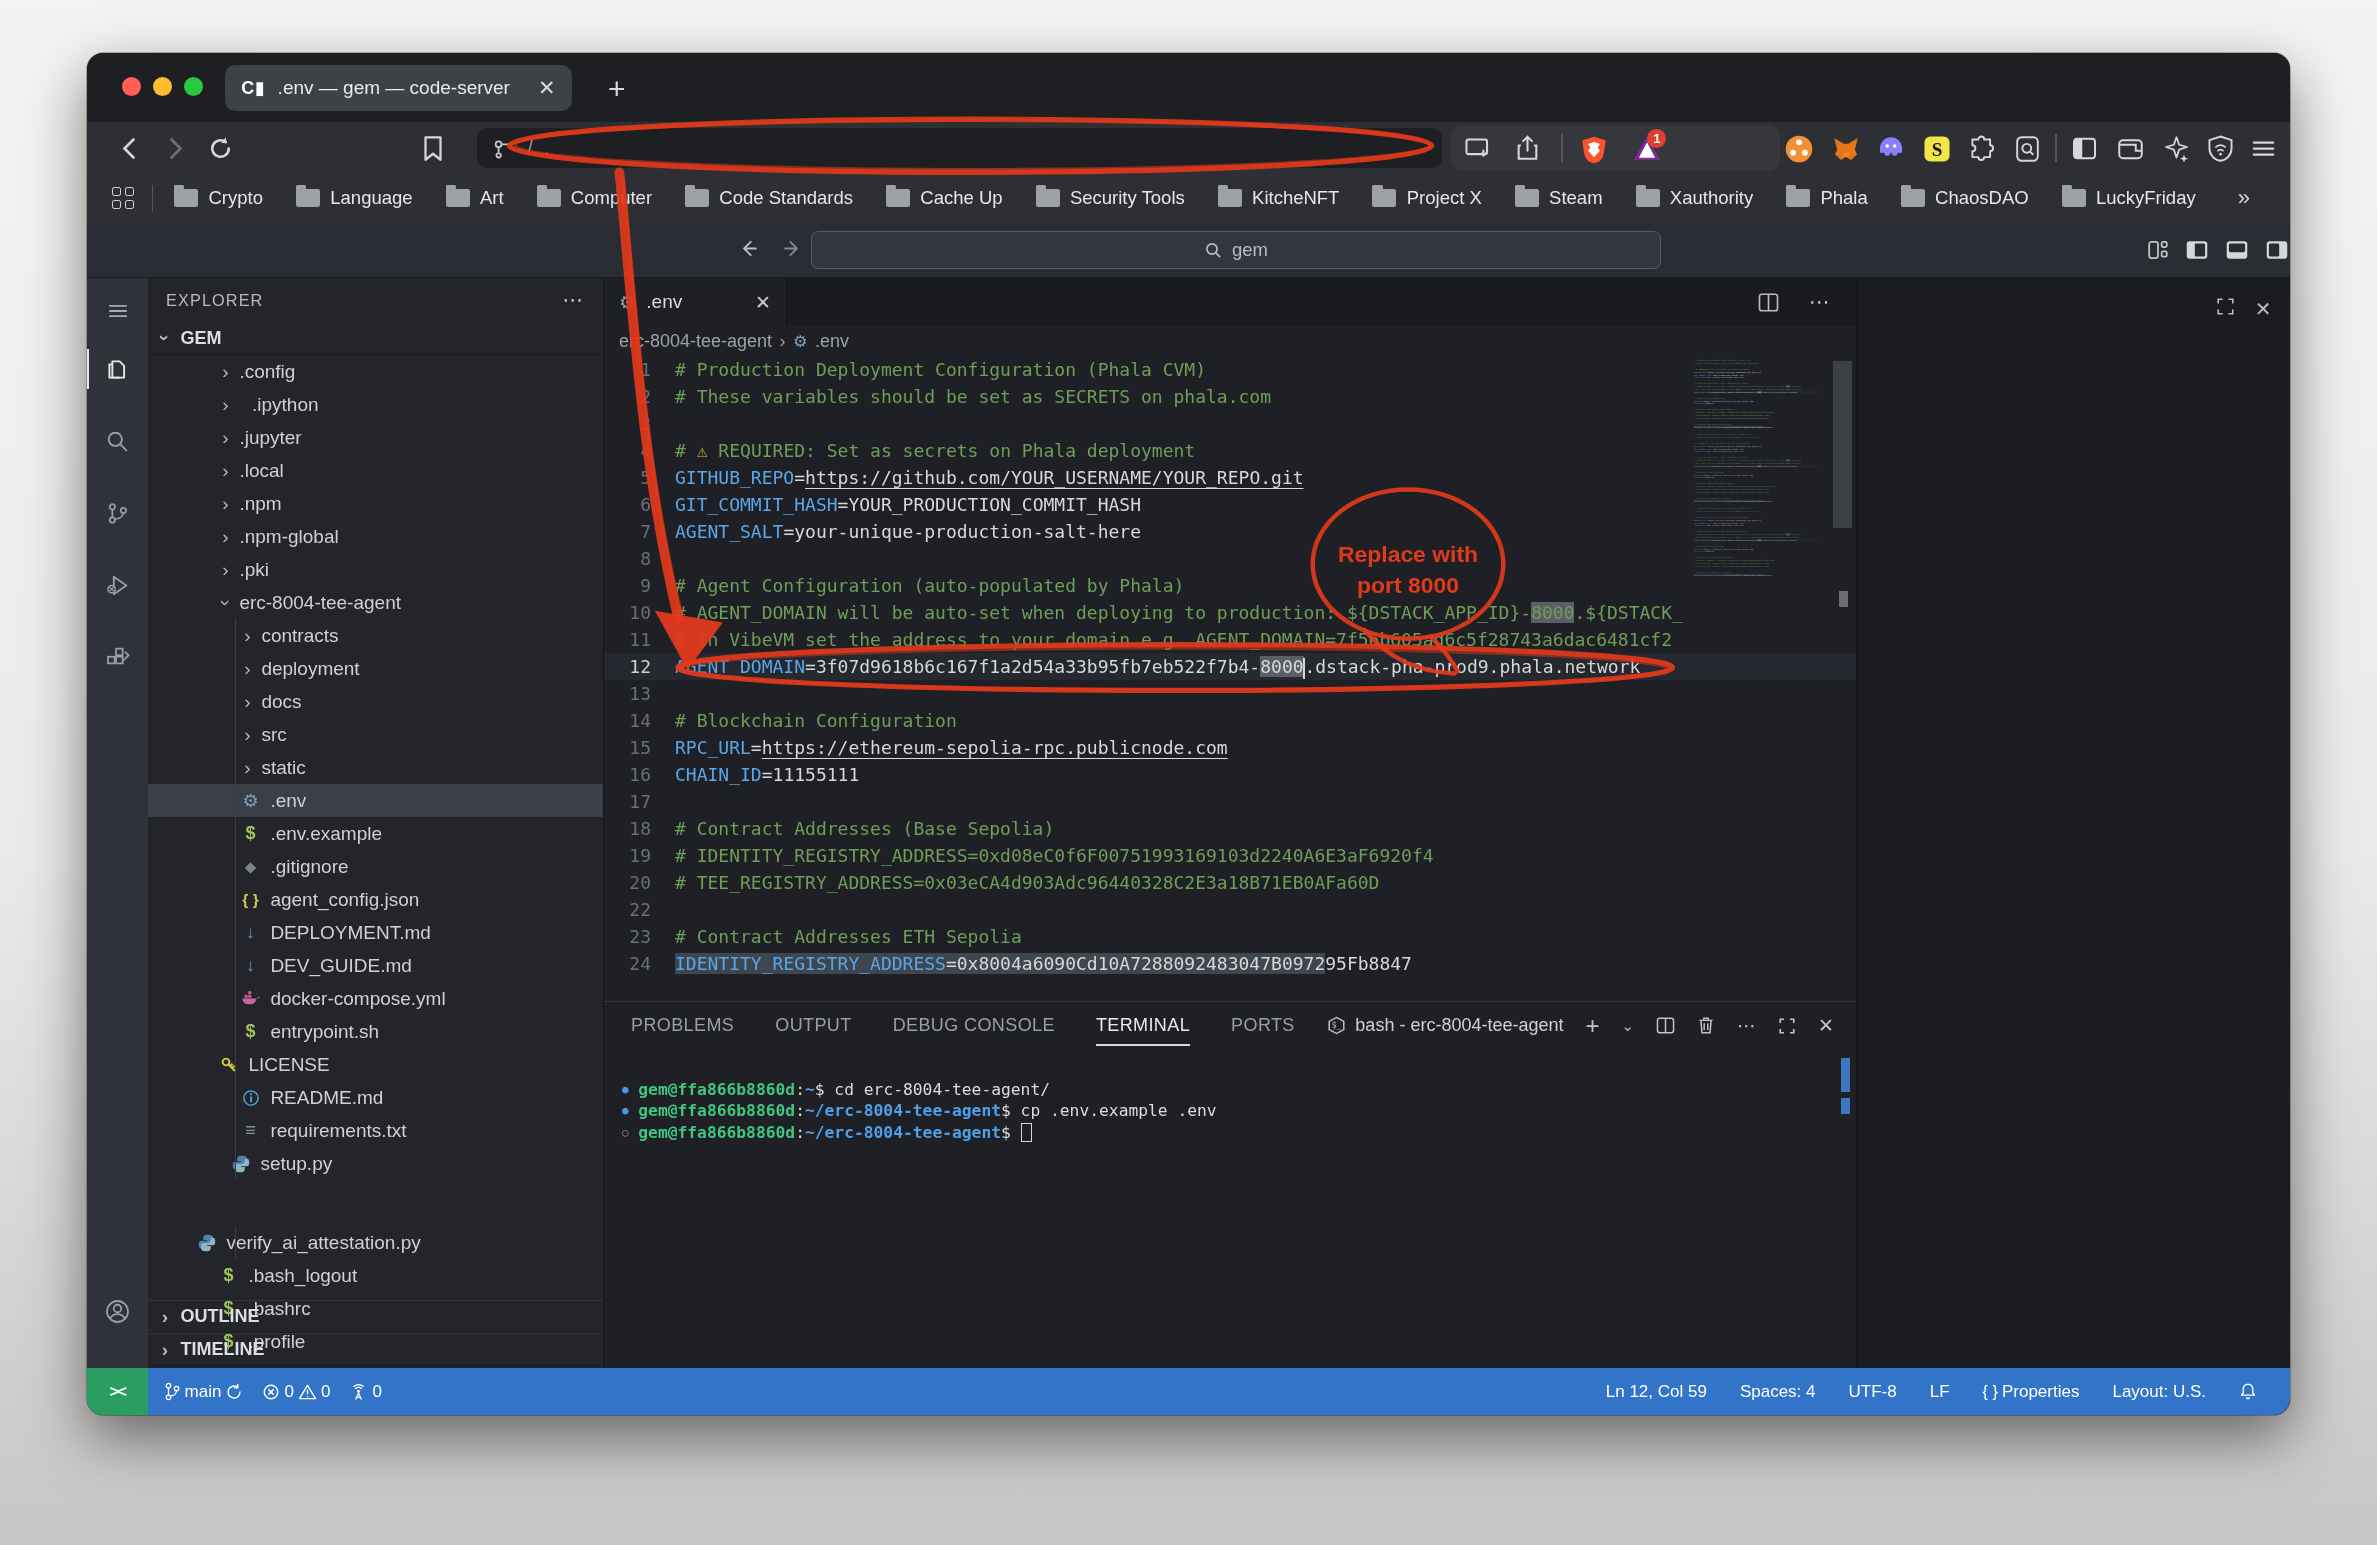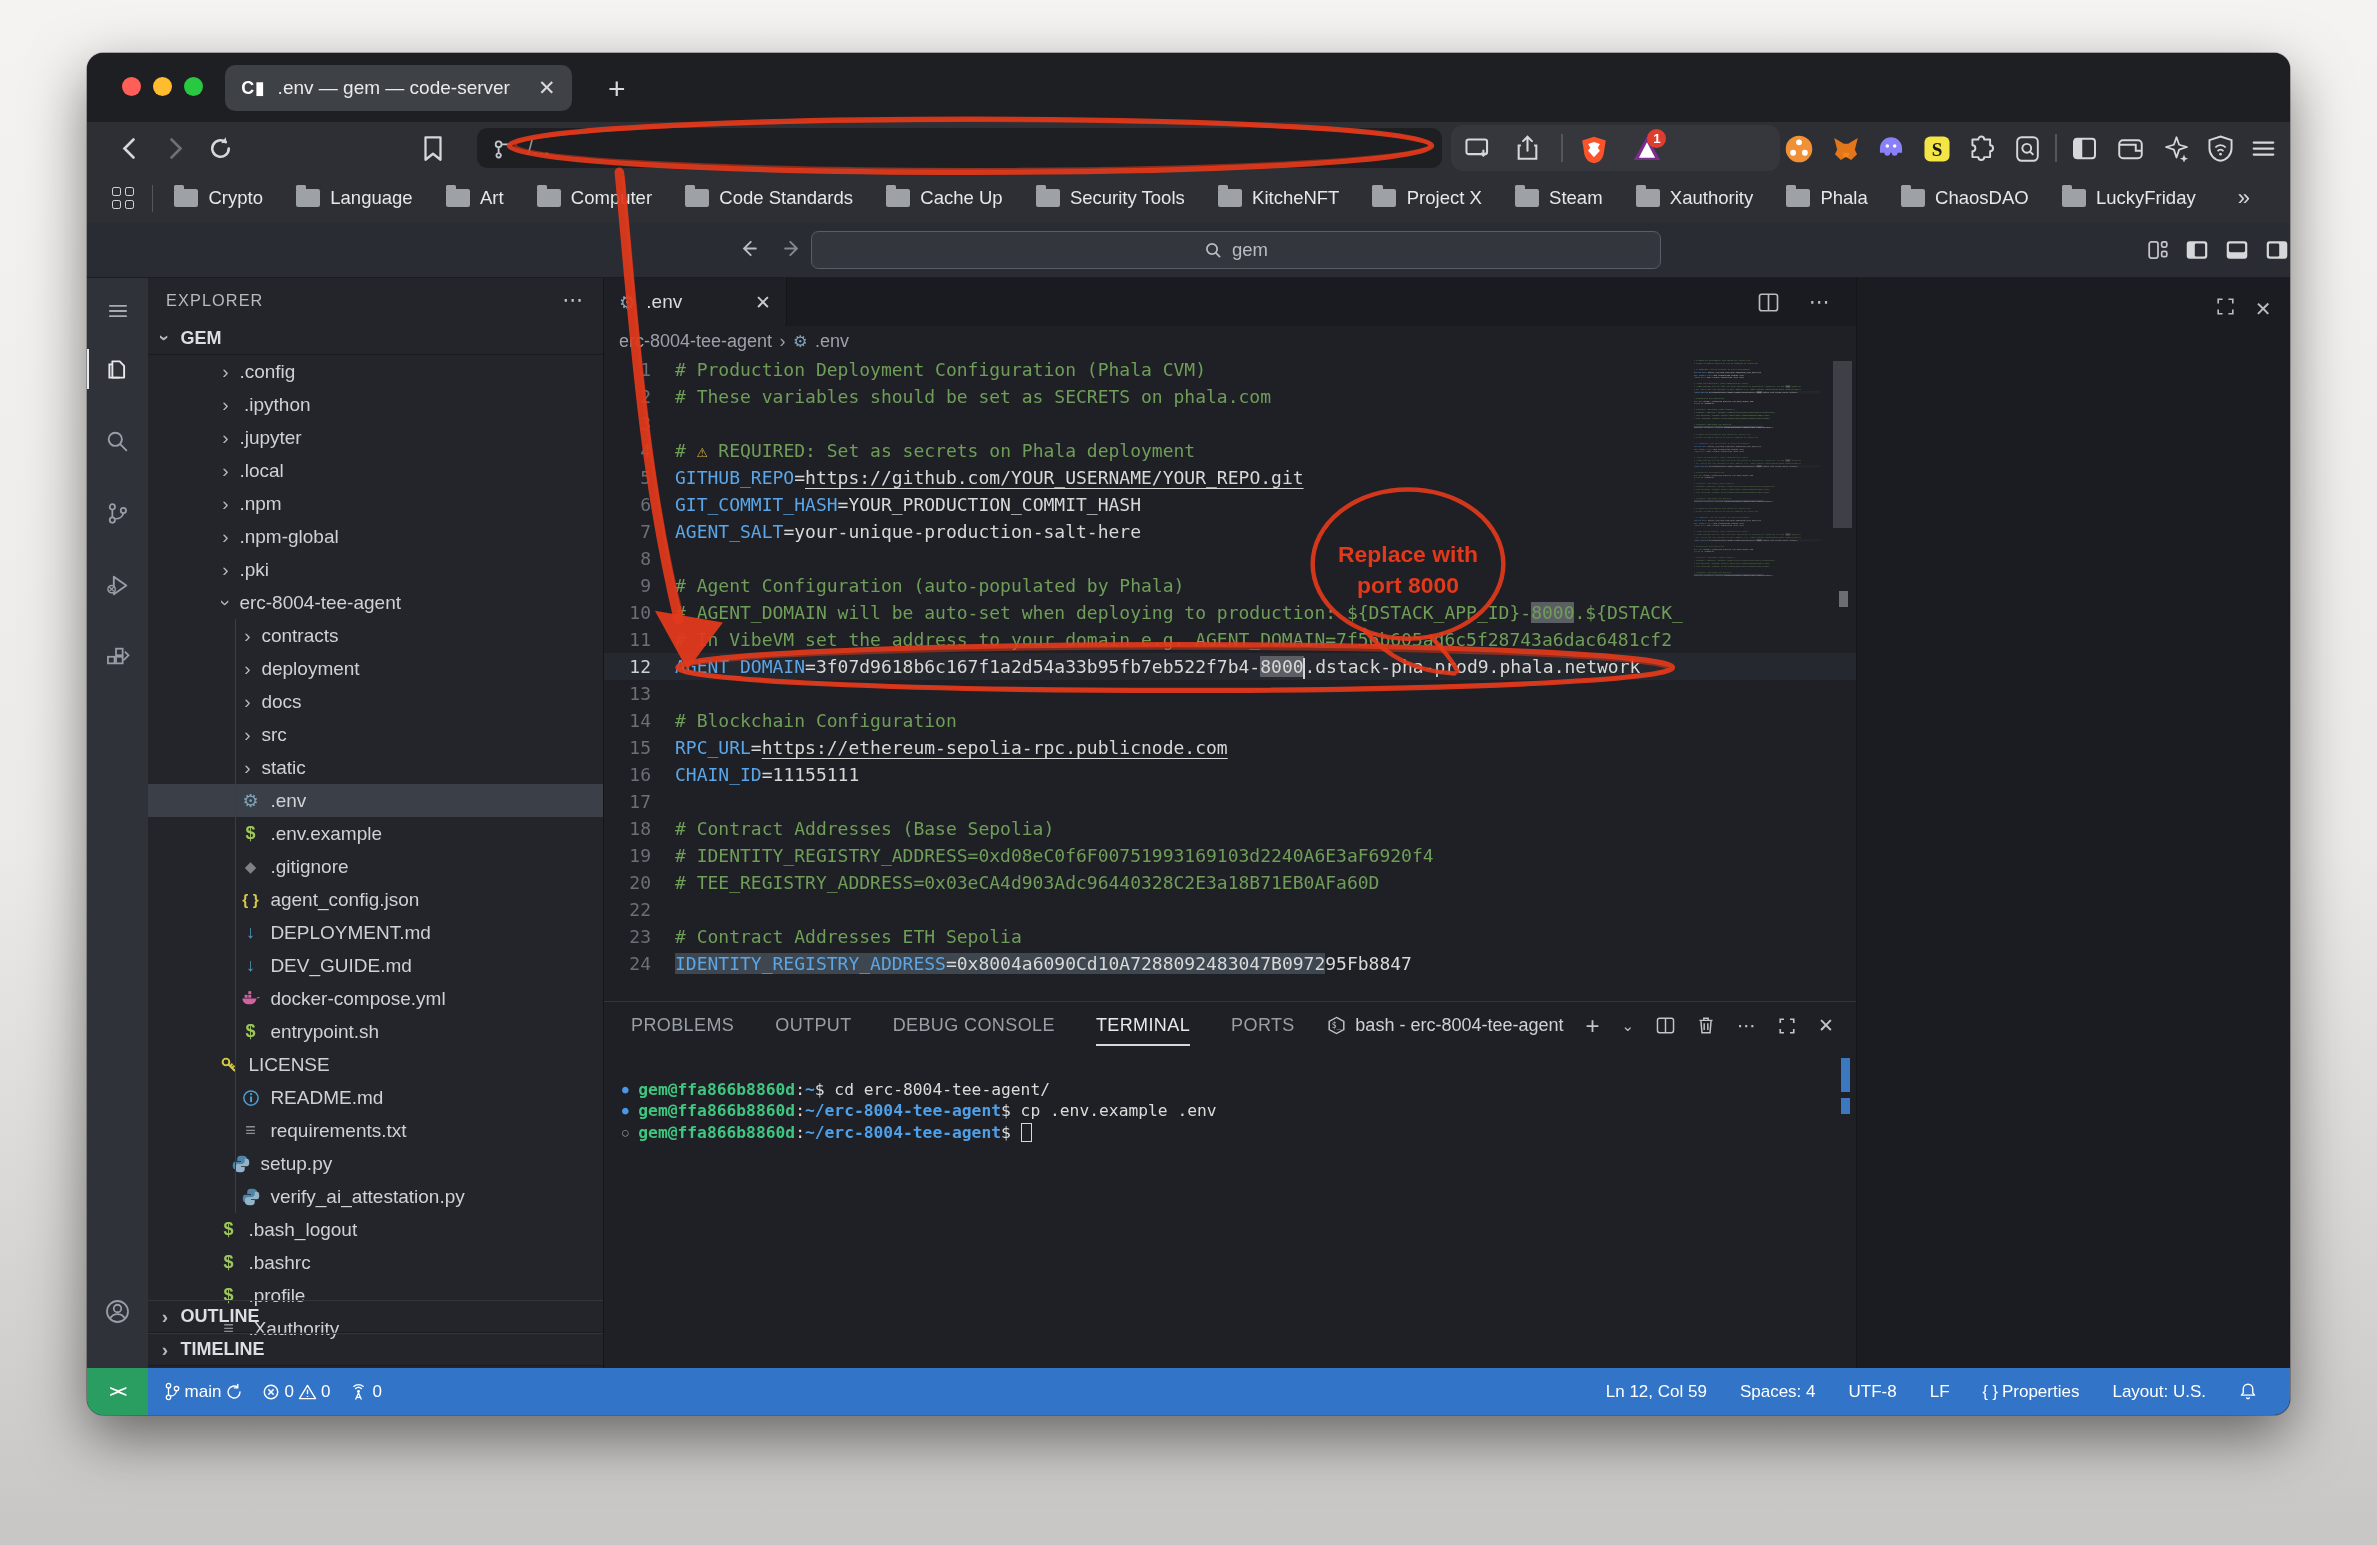--- a/index.html
+++ b/index.html
@@ -467,21 +467,21 @@
         <span class="chev open">›</span>
         <span>GEM</span>
       </div>
       <div class="ftree" id="ftree">
           <div class="frow" style="padding-left: 68px;">
             <span class="chev">›</span>
             <span style="margin-left: 4.4px;">.config</span>
           </div>
           <div class="frow" style="padding-left: 68px;">
             <span class="chev">›</span>
-            <span style="margin-left: 9px;">.ipython</span>
+            <span style="margin-left: 17px;">.ipython</span>
           </div>
           <div class="frow" style="padding-left: 68px;">
             <span class="chev">›</span>
             <span style="margin-left: 4.4px;">.jupyter</span>
           </div>
           <div class="frow" style="padding-left: 68px;">
             <span class="chev">›</span>
             <span style="margin-left: 4.4px;">.local</span>
           </div>
           <div class="frow" style="padding-left: 68px;">
@@ -618,21 +618,21 @@
           <div class="frow" style="padding-left: 80px;">
             <span class="guide" style="left:87px"></span>
             <span class="fic">
               <svg width="18" height="18" viewBox="0 0 24 24">
                 <path d="M12 1 C8 1 7 3 7 5 v3 h5 v1 H4 C2 9 1 11 1 14 s1 5 3 5 h3 v-3 c0-2 2-4 4-4 h5 c2 0 4-1 4-3 V5 c0-2-1-4-8-4z" fill="#4e84a8"></path>
                 <path d="M12 23 c4 0 5-2 5-4 v-3 h-5 v-1 h8 c2 0 3-2 3-5 s-1-5-3-5 h-3 v3 c0 2-2 4-4 4 H8 c-2 0-4 1-4 3 v4 c0 2 1 4 8 4z" fill="#93b3c9"></path>
               </svg>
             </span>
             <span>setup.py</span>
           </div>
-          <div class="frow" style="padding-left: 90px;">
+          <div class="frow" style="padding-left: 46px; margin-top: 46px;">
             <span class="guide" style="left:87px"></span>
             <span class="fic">
               <svg width="18" height="18" viewBox="0 0 24 24">
                 <path d="M12 1 C8 1 7 3 7 5 v3 h5 v1 H4 C2 9 1 11 1 14 s1 5 3 5 h3 v-3 c0-2 2-4 4-4 h5 c2 0 4-1 4-3 V5 c0-2-1-4-8-4z" fill="#4e84a8"></path>
                 <path d="M12 23 c4 0 5-2 5-4 v-3 h-5 v-1 h8 c2 0 3-2 3-5 s-1-5-3-5 h-3 v3 c0 2-2 4-4 4 H8 c-2 0-4 1-4 3 v4 c0 2 1 4 8 4z" fill="#93b3c9"></path>
               </svg>
             </span>
             <span>verify_ai_attestation.py</span>
           </div>
           <div class="frow" style="padding-left: 68px;">

